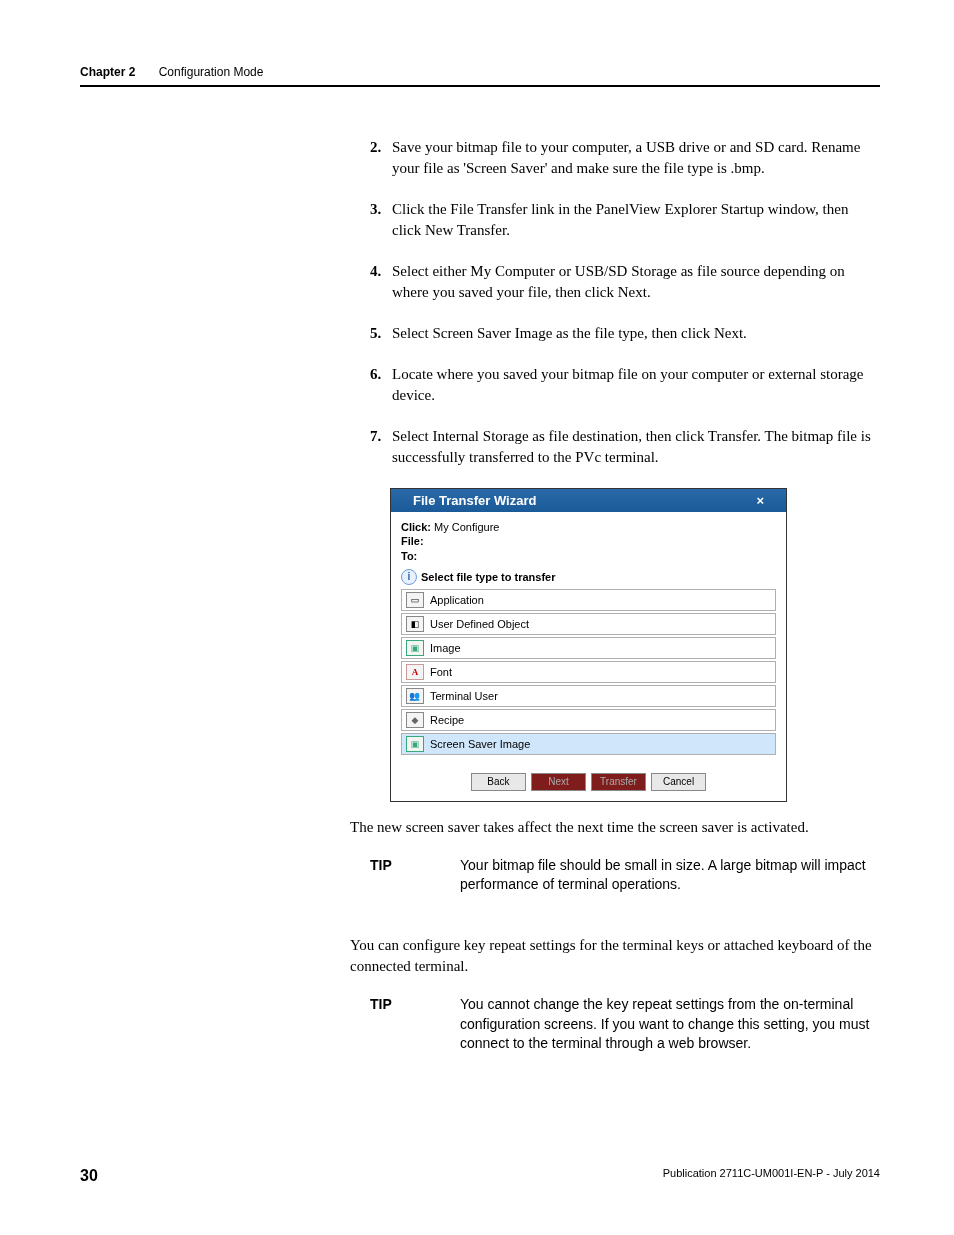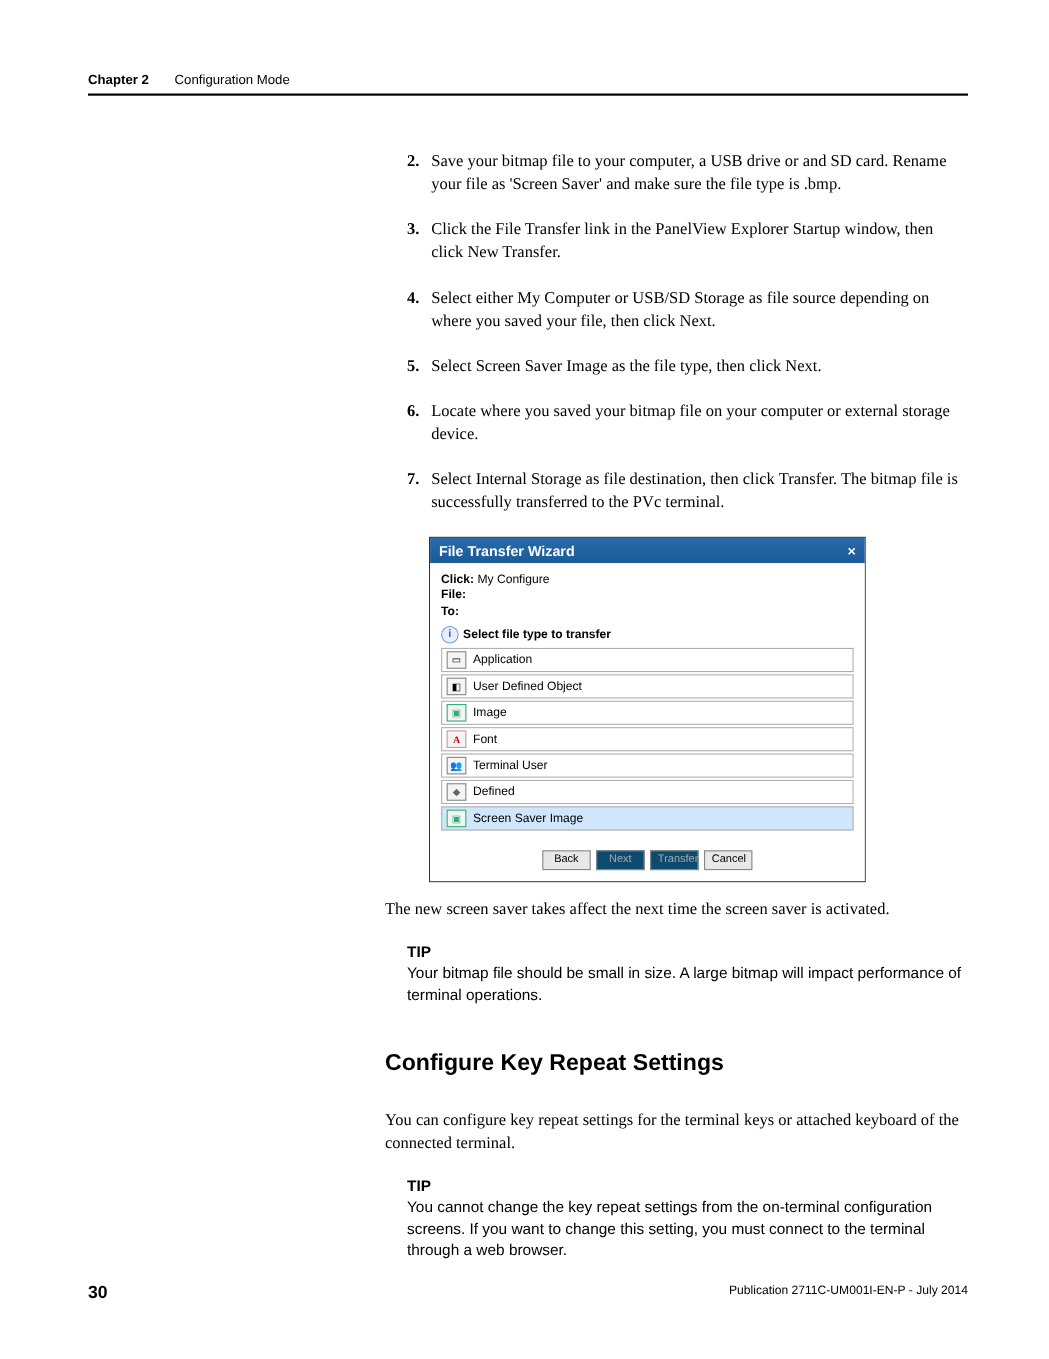--- a/index.html
+++ b/index.html
@@ -55,21 +55,21 @@
     border: 1px solid #333;
     font-family: Tahoma, Arial, sans-serif;
     font-size: 11px;
     margin-bottom: 15px;
   }
   .dialog-title {
     background: linear-gradient(#2b6aa8, #1a5a98);
     color: #fff;
     font-weight: bold;
     font-size: 13px;
-    padding: 4px 8px;
+    padding: 4px 22px;
     display: flex;
     justify-content: space-between;
     align-items: flex-start;
   }
   .dialog-body {
     background: #fff;
     padding: 8px 10px 10px 10px;
   }
   .dialog-body .meta {
     line-height: 1.3;
@@ -119,45 +119,44 @@
   .file-row .icon.font { color: #c00; border-color:#c99; font-family: Georgia, serif; font-weight:bold;}
   .file-row .icon.user { color:#c80; }
   .file-row .icon.recipe { color:#666; }
   .dialog-buttons {
     text-align: center;
     margin-top: 18px;
   }
   .dialog-buttons button {
     font-family: Tahoma, Arial, sans-serif;
     font-size: 10px;
-    width: 44px;
+    width: 55px;
     height: 18px;
     margin: 0 1px;
     border: 1px solid #888;
     background: #e8e8e8;
   }
   .dialog-buttons button:disabled {
     color: #aaa;
-    background: #0c4a6e;
+    background: #7f1d1d;
   }
   .body-para {
     margin-left: 270px;
     width: 530px;
     line-height: 1.4;
     margin-bottom: 18px;
   }
   .tip-row {
     margin-left: 290px;
     width: 510px;
     display: flex;
     font-family: Arial, Helvetica, sans-serif;
     font-size: 14px;
     line-height: 1.4;
     margin-bottom: 40px;
-    flex-direction: column;
   }
   .tip-row .tip-label {
     font-weight: bold;
     width: 90px;
     flex-shrink: 0;
   }
   h2.section {
     margin-left: 270px;
     font-family: Arial, Helvetica, sans-serif;
     font-size: 21px;
@@ -245,21 +244,21 @@
           <div class="file-row">
             <span class="icon font">A</span>
             <span>Font</span>
           </div>
           <div class="file-row">
             <span class="icon user">👥</span>
             <span>Terminal User</span>
           </div>
           <div class="file-row">
             <span class="icon recipe">◆</span>
-            <span>Defined</span>
+            <span>Recipe</span>
           </div>
           <div class="file-row selected">
             <span class="icon img">▣</span>
             <span>Screen Saver Image</span>
           </div>
         </div>
       <div class="dialog-buttons">
         <button>Back</button>
         <button disabled="">Next</button>
         <button disabled="">Transfer</button>
@@ -268,21 +267,20 @@
     </div>
   </div>
 
   <div class="body-para">The new screen saver takes affect the next time the screen saver is activated.</div>
 
   <div class="tip-row">
     <div class="tip-label">TIP</div>
     <div>Your bitmap file should be small in size. A large bitmap will impact performance of terminal operations.</div>
   </div>
 
-  <h2 class="section">Configure Key Repeat Settings</h2>
 
   <div class="body-para">You can configure key repeat settings for the terminal keys or attached keyboard of the connected terminal.</div>
 
   <div class="tip-row">
     <div class="tip-label">TIP</div>
     <div>You cannot change the key repeat settings from the on-terminal configuration screens. If you want to change this setting, you must connect to the terminal through a web browser.</div>
   </div>
 </div>
 
 <div class="footer">

